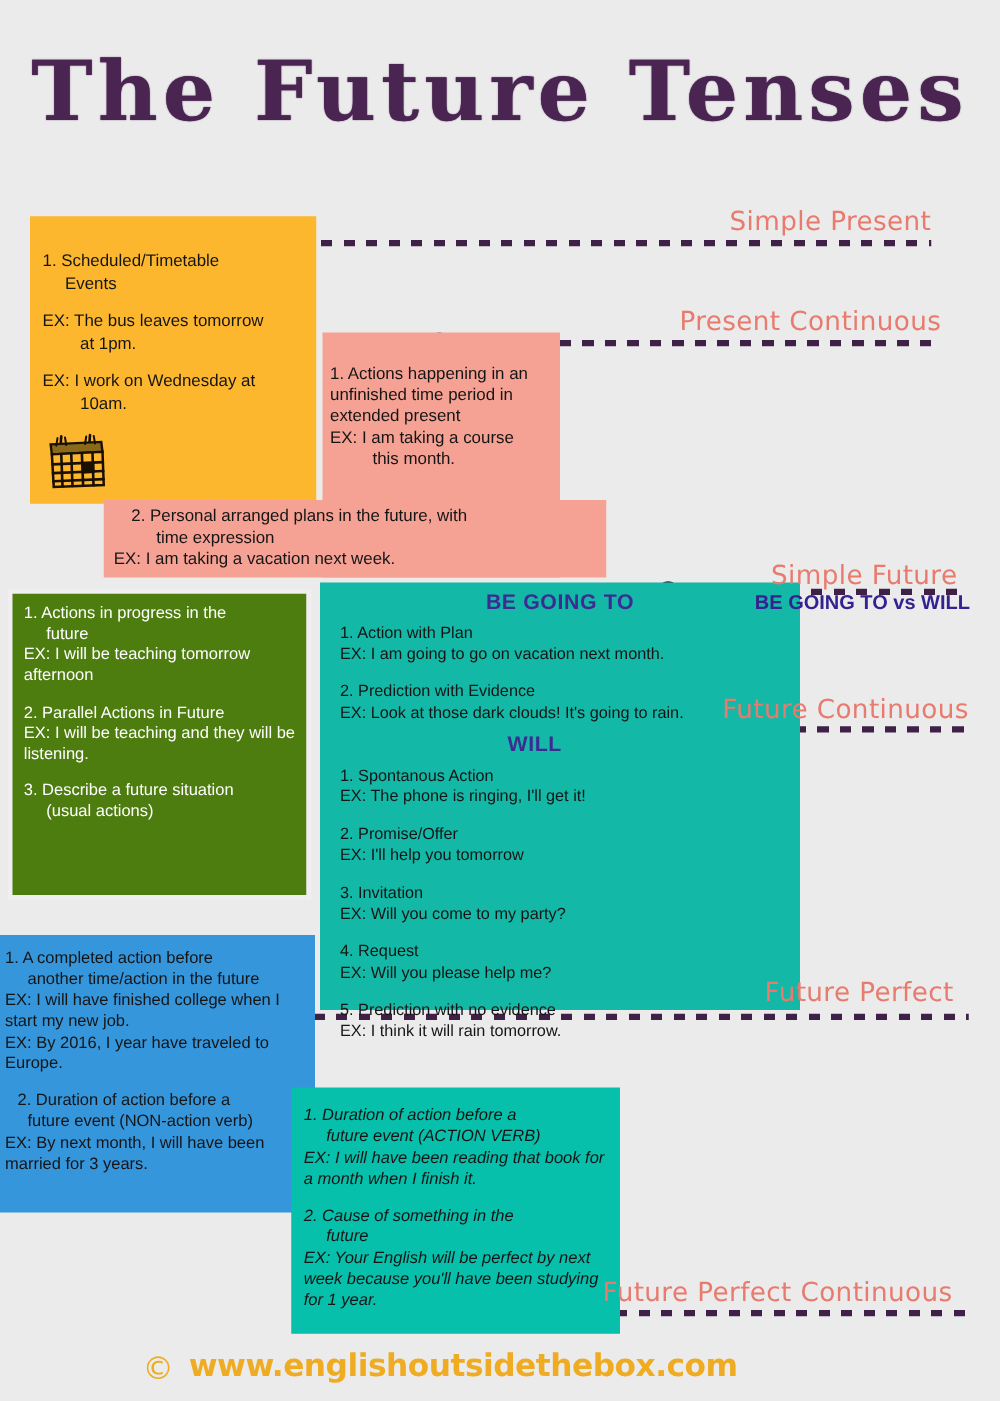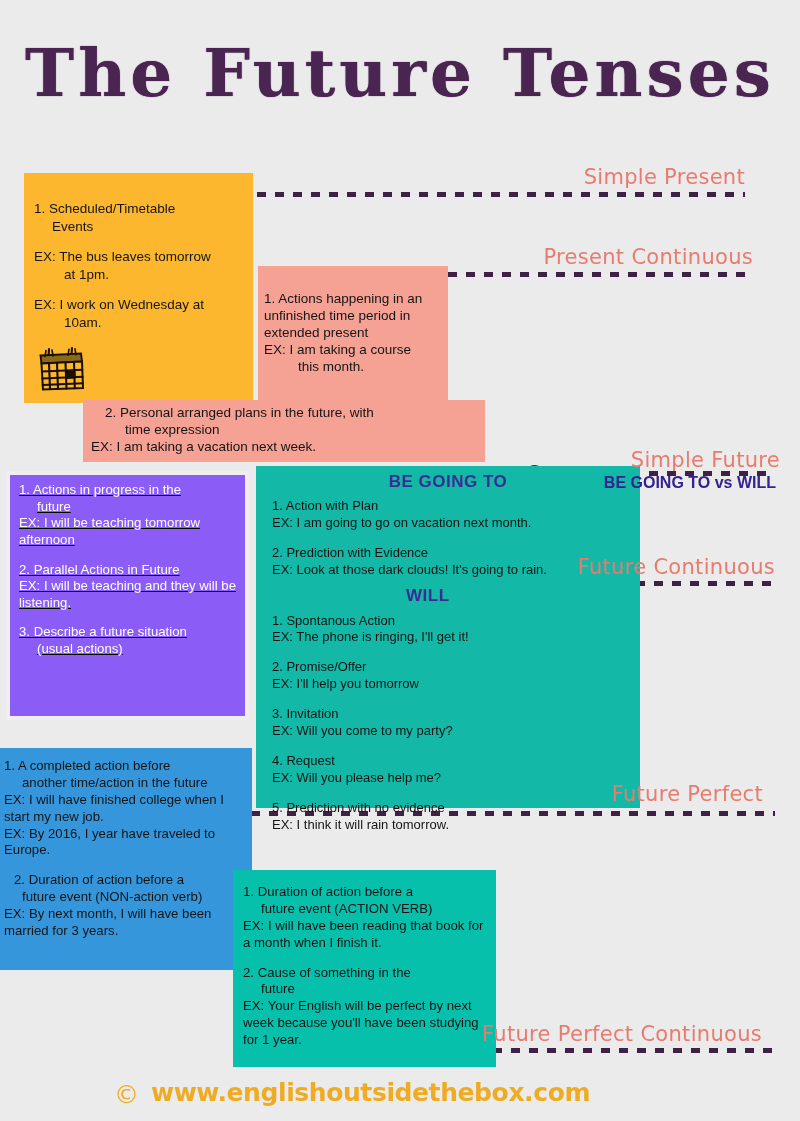--- a/index.html
+++ b/index.html
@@ -53,22 +53,22 @@
     padding:4px 8px 0 8px;
   }
 
   
   #box-future-cont{
     left:6px;top:471px;width:243px;height:249px;
     background:#f0eef0;
     padding:4px;
   }
   #box-future-cont .inner{
-    background:#8b5cf6;width:100%;height:100%;
-    box-sizing:border-box;padding:7px 7px 0 9px;text-decoration:underline;
+    background:#4d7c0f;width:100%;height:100%;
+    box-sizing:border-box;padding:7px 7px 0 9px;
   }
   #box-future-cont .txt{color:#ffffff;font-size:13.2px;line-height:1.26;}
 
   
   #box-simple-future{
     left:256px;top:466px;width:384px;height:342px;
     background:#14b8a6;
     padding:0;
   }
   .kw{
@@ -86,20 +86,21 @@
     background:#3596dc;
     padding:10px 6px 16px 4px;
   }
   #box-future-perfect .txt{font-size:13.2px;line-height:1.28;}
 
   
   #box-fpc{
     left:233px;top:870px;width:263px;height:197px;
     background:#06c0ab;
     padding:14px 8px 0 10px;
+    font-style:italic;
   }
   #box-fpc .txt{font-size:13.2px;line-height:1.28;}
 
   
   .dotline{
     position:absolute;height:5px;
     background-image:repeating-linear-gradient(to right,#3f2047 0 9px,transparent 9px 18px);
   }
   .dot{
     position:absolute;width:17px;height:17px;border-radius:50%;
@@ -285,21 +286,21 @@
     <div class="sp"></div>
     <p class="txt">
       <span>2. Cause of something in the</span><br>
       <span class="ind">future</span>
     </p>
     <p class="txt">EX: Your English will be perfect by next week because you'll have been studying for 1 year.</p>
   </div>
 
   <div class="rlabel" style="right:47px;top:245px;">Present Continuous</div>
   <div class="rlabel" style="right:55px;top:165px;">Simple Present</div>
-  <div class="rlabel" style="right:20px;top:448px;">Simple Future</div>
+  <div class="rlabel" style="right:34px;top:448px;">Simple Future</div>
   <div id="label-bgw" style="right:24px;top:474px;">
     <span>BE GOING TO vs WILL</span>
   </div>
   <div class="rlabel" style="right:25px;top:555px;">Future Continuous</div>
   <div class="rlabel" style="right:37px;top:782px;">Future Perfect</div>
   <div class="rlabel" style="right:38px;top:1022px;">Future Perfect Continuous</div>
 
   <div id="footer">
     <span class="cc">©</span><span class="url">www.englishoutsidethebox.com</span>
   </div>

